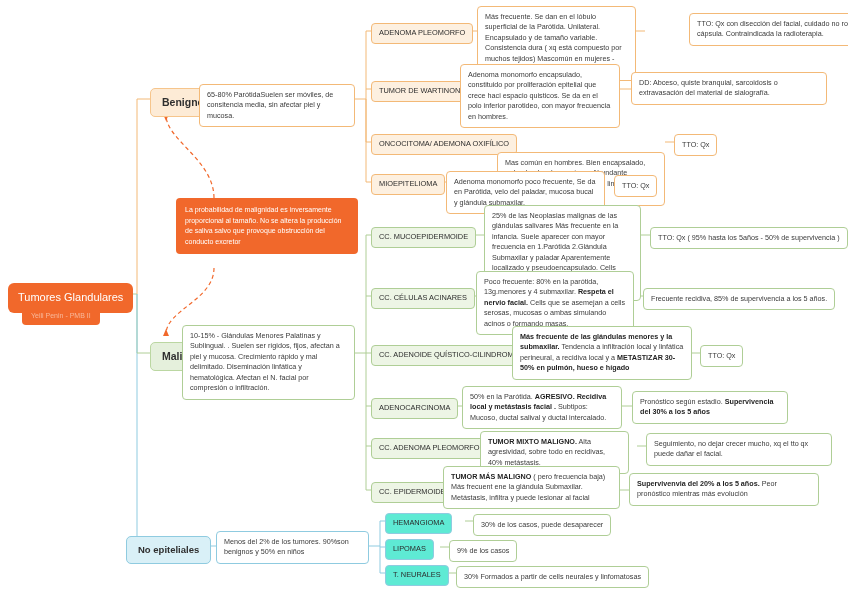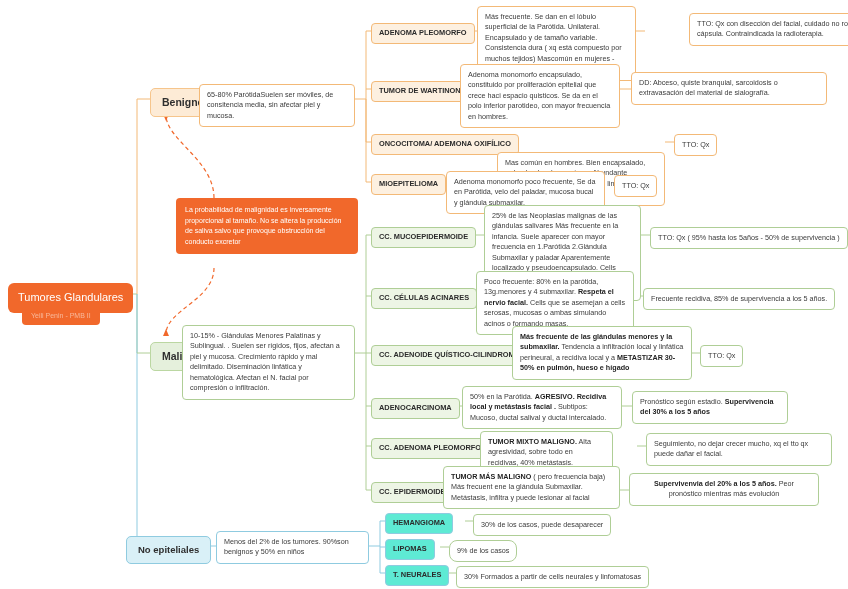--- a/index.html
+++ b/index.html
@@ -16,21 +16,21 @@
   .root-sub{background:#F1682B;color:#F8B89A;border-radius:4px;
         font-size:7px;padding:4px 9px;white-space:nowrap;}
 
   
   .head{font-weight:bold;border-radius:5px;padding:6px 11px;white-space:nowrap;}
   .head-ben{background:#FDEBD6;border:1px solid #F6C58C;color:#2f2f2f;font-size:10.5px;}
   .head-mal{background:#E5F0DC;border:1px solid #BBD7A2;color:#2f2f2f;font-size:10.5px;}
   .head-noep{background:#D9F0F7;border:1px solid #8FCBE0;color:#2f2f2f;font-size:9.5px;}
 
   
-  .title{font-weight:bold;border-radius:4px;padding:4px 7px;white-space:nowrap;font-size:7.4px;}
+  .title{font-weight:normal;border-radius:4px;padding:4px 7px;white-space:nowrap;font-size:7.4px;}
   .t-or{background:#FDF0E0;border:1px solid #F3B977;color:#2b2b2b;}
   .t-gr{background:#EDF5E5;border:1px solid #AFCE96;color:#2b2b2b;}
   .t-bl{background:#5eead4;border:1px solid #8FCBE0;color:#2b2b2b;}
 
   
   .box{border-radius:4px;padding:5px 7px;background:#ffffff;}
   .b-or{border:1px solid #F3B977;}
   .b-gr{border:1px solid #AFCE96;}
   .b-bl{border:1px solid #8FCBE0;}
   .b-plain{border:1px solid #AFCE96;}
@@ -150,32 +150,32 @@
 
   <div class="node title t-gr" style="left:371px;top:345px;">CC. ADENOIDE QUÍSTICO-CILINDROMA</div>
   <div class="node box b-gr" style="left:512px;top:326px;width:180px;"><b>Más frecuente de las glándulas menores y la submaxilar.</b><span> Tendencia a infiltración local y linfática perineural, a recidiva local y a </span><b>METASTIZAR 30-50% en pulmón, hueso e hígado</b></div>
   <div class="node box b-gr" style="left:700px;top:345px;">TTO: Qx</div>
 
   <div class="node title t-gr" style="left:371px;top:398px;">ADENOCARCINOMA</div>
   <div class="node box b-gr" style="left:462px;top:386px;width:160px;"><span>50% en la Parótida. </span><b>AGRESIVO. Recidiva local y metástasis facial .</b><span> Subtipos: Mucoso, ductal salival y ductal intercalado.</span></div>
   <div class="node box b-gr" style="left:632px;top:391px;width:156px;"><span>Pronóstico según estadio. </span><b>Supervivencia del 30% a los 5 años</b></div>
 
   <div class="node title t-gr" style="left:371px;top:438px;">CC. ADENOMA PLEOMORFO</div>
-  <div class="node box b-gr" style="left:480px;top:431px;width:133px;"><b>TUMOR MIXTO MALIGNO.</b><span> Alta agresividad, sobre todo en recidivas, 40% metástasis.</span></div>
+  <div class="node box b-gr" style="left:480px;top:431px;width:149px;"><b>TUMOR MIXTO MALIGNO.</b><span> Alta agresividad, sobre todo en recidivas, 40% metástasis.</span></div>
   <div class="node box b-gr" style="left:646px;top:433px;width:186px;">Seguimiento, no dejar crecer mucho, xq el tto qx puede dañar el facial.</div>
 
   <div class="node title t-gr" style="left:371px;top:482px;">CC. EPIDERMOIDE</div>
   <div class="node box b-gr" style="left:443px;top:466px;width:177px;"><b>TUMOR MÁS MALIGNO</b><span> ( pero frecuencia baja) Más frecuent ene la glándula Submaxilar. Metástasis, infiltra y puede lesionar al facial</span></div>
-  <div class="node box b-gr" style="left:629px;top:473px;width:190px;text-align:center;"><b>Supervivenvia del 20% a los 5 años.</b><span> Peor pronóstico mientras más evolución</span></div>
+  <div class="node box b-gr" style="left:629px;top:473px;width:190px;"><b>Supervivenvia del 20% a los 5 años.</b><span> Peor pronóstico mientras más evolución</span></div>
 
   <div class="node head head-noep" style="left:126px;top:536px;">No epiteliales</div>
   <div class="node box b-bl" style="left:216px;top:531px;width:153px;">Menos del 2% de los tumores. 90%son benignos y 50% en niños</div>
 
   <div class="node title t-bl" style="left:385px;top:513px;">HEMANGIOMA</div>
   <div class="node box b-plain" style="left:473px;top:514px;">30% de los casos, puede desaparecer</div>
 
   <div class="node title t-bl" style="left:385px;top:539px;">LIPOMAS</div>
-  <div class="node box b-plain" style="left:449px;top:540px;border-radius:8px;">9% de los casos</div>
+  <div class="node box b-plain" style="left:449px;top:540px;">9% de los casos</div>
 
   <div class="node title t-bl" style="left:385px;top:565px;">T. NEURALES</div>
   <div class="node box b-plain" style="left:456px;top:566px;">30% Formados a partir de cells neurales y linfomatosas</div>
 
 </div>
 
 </body></html>

